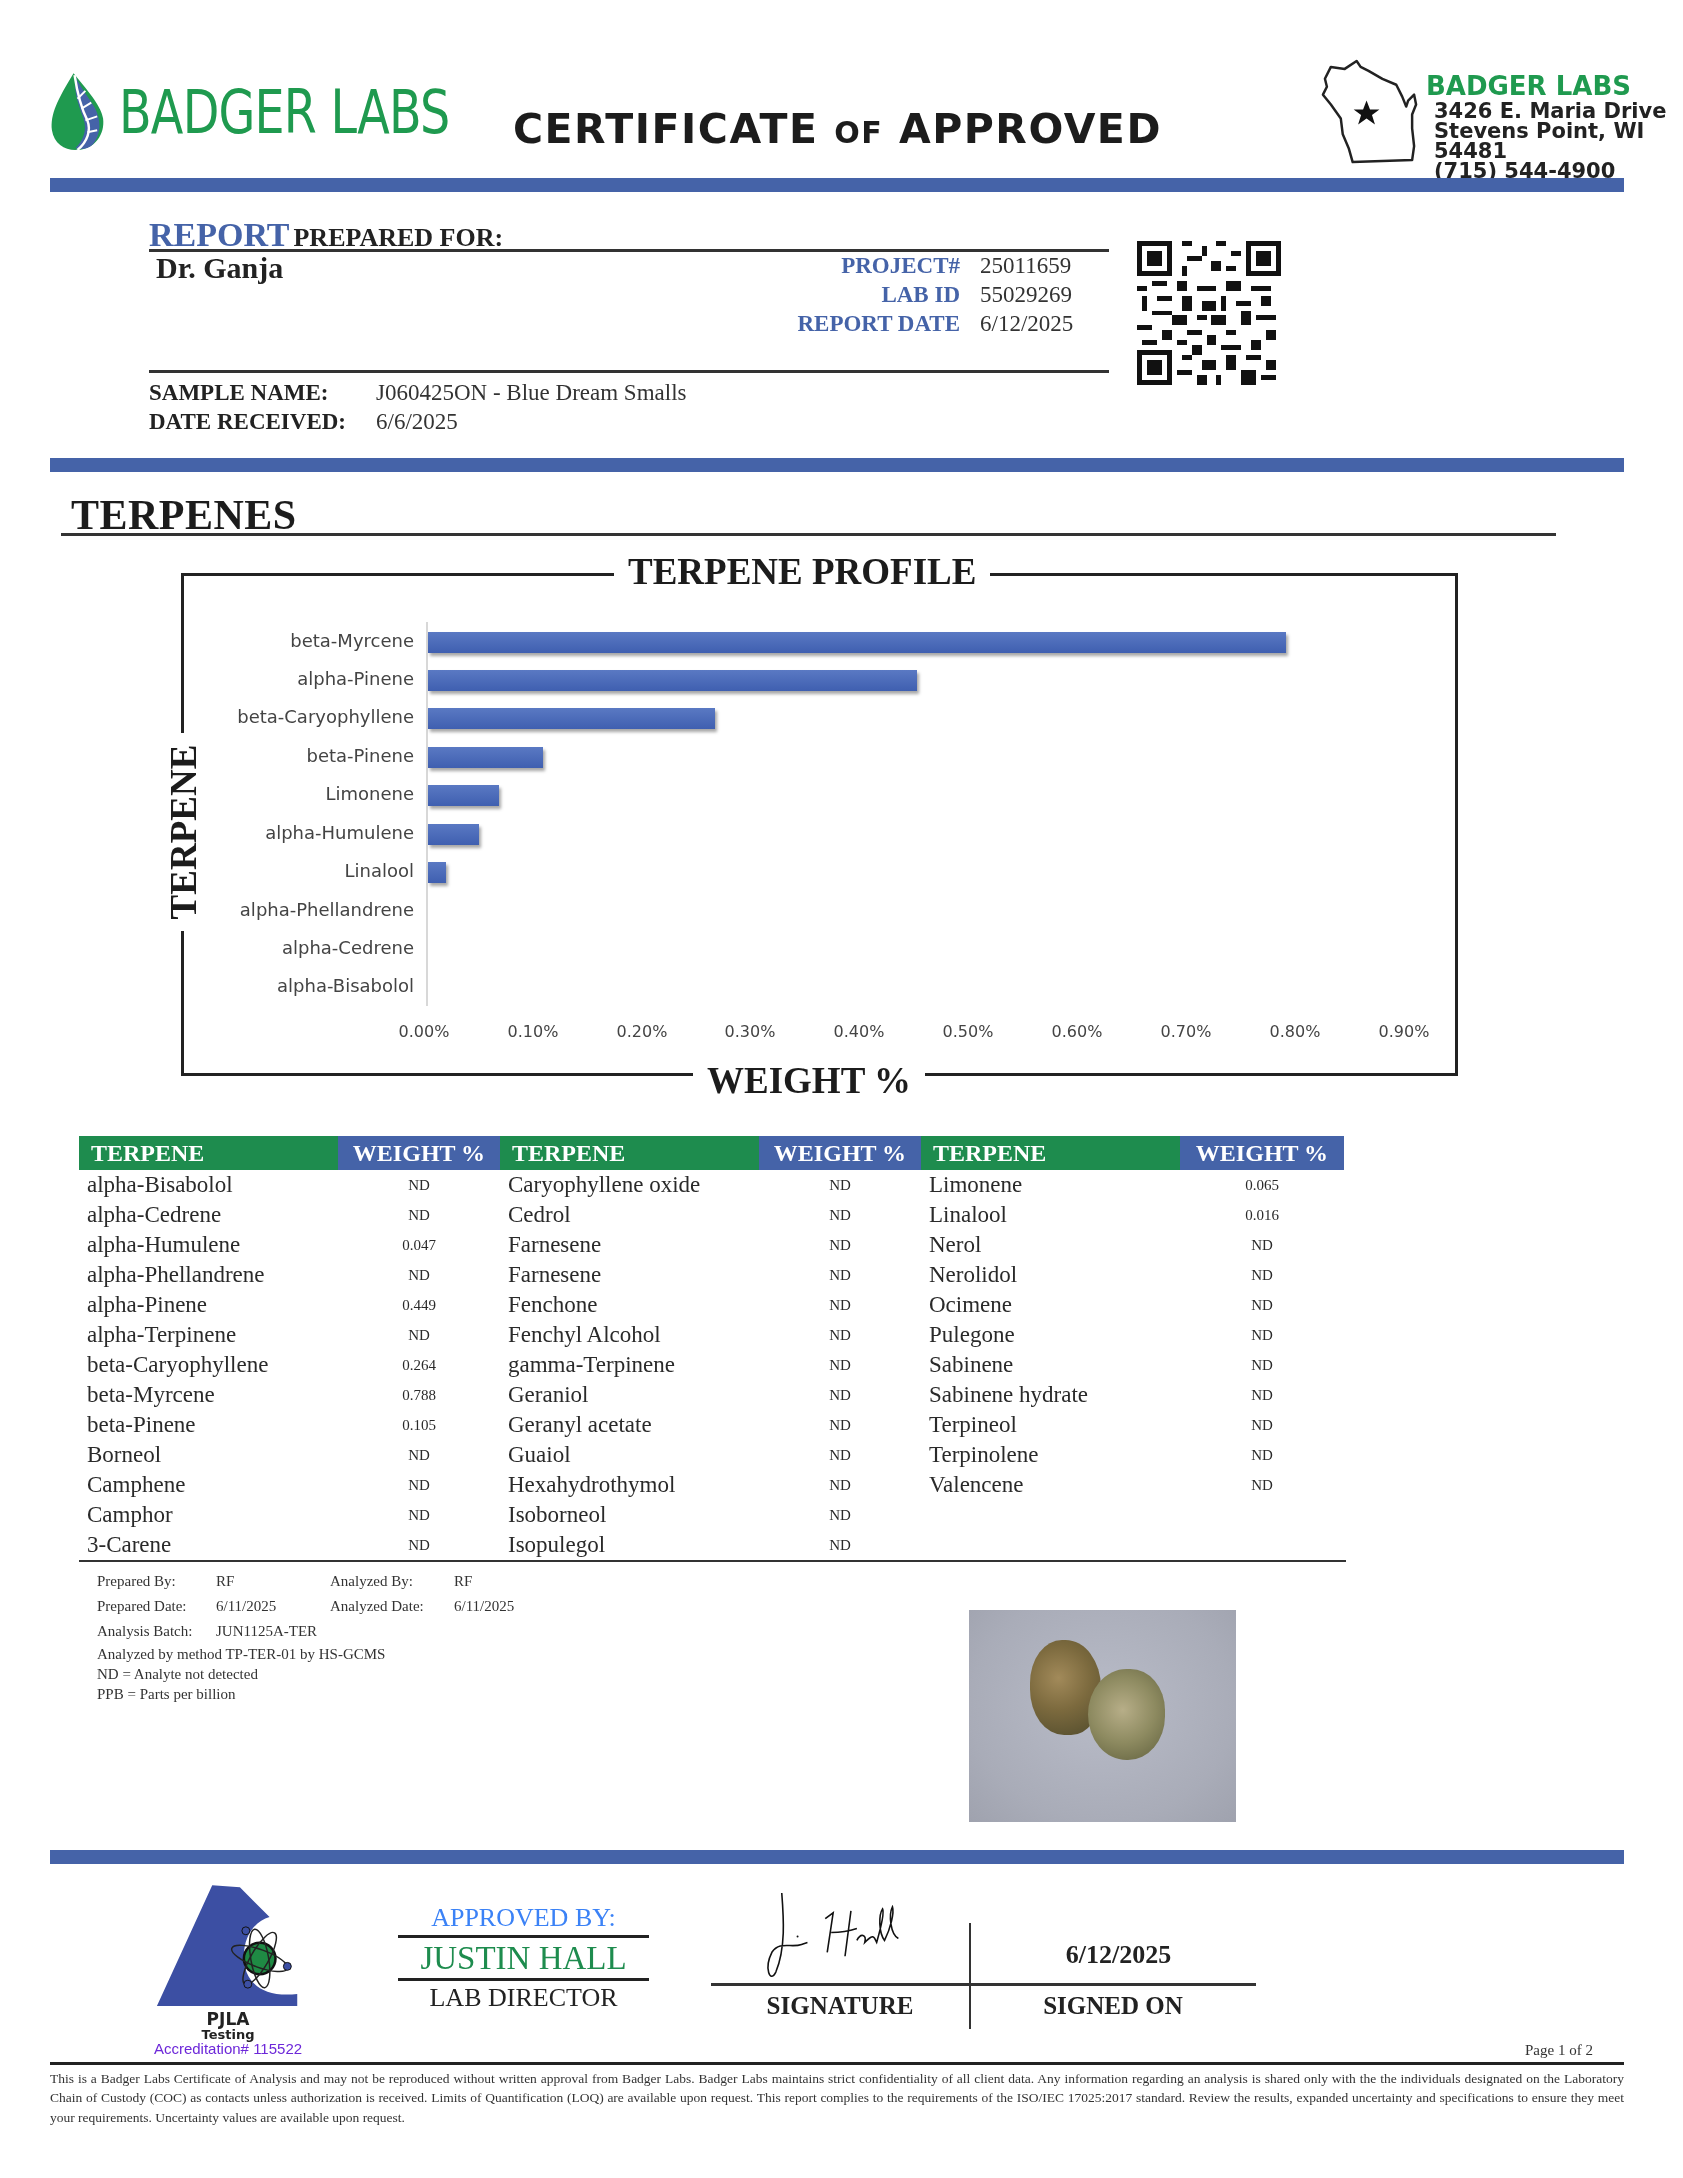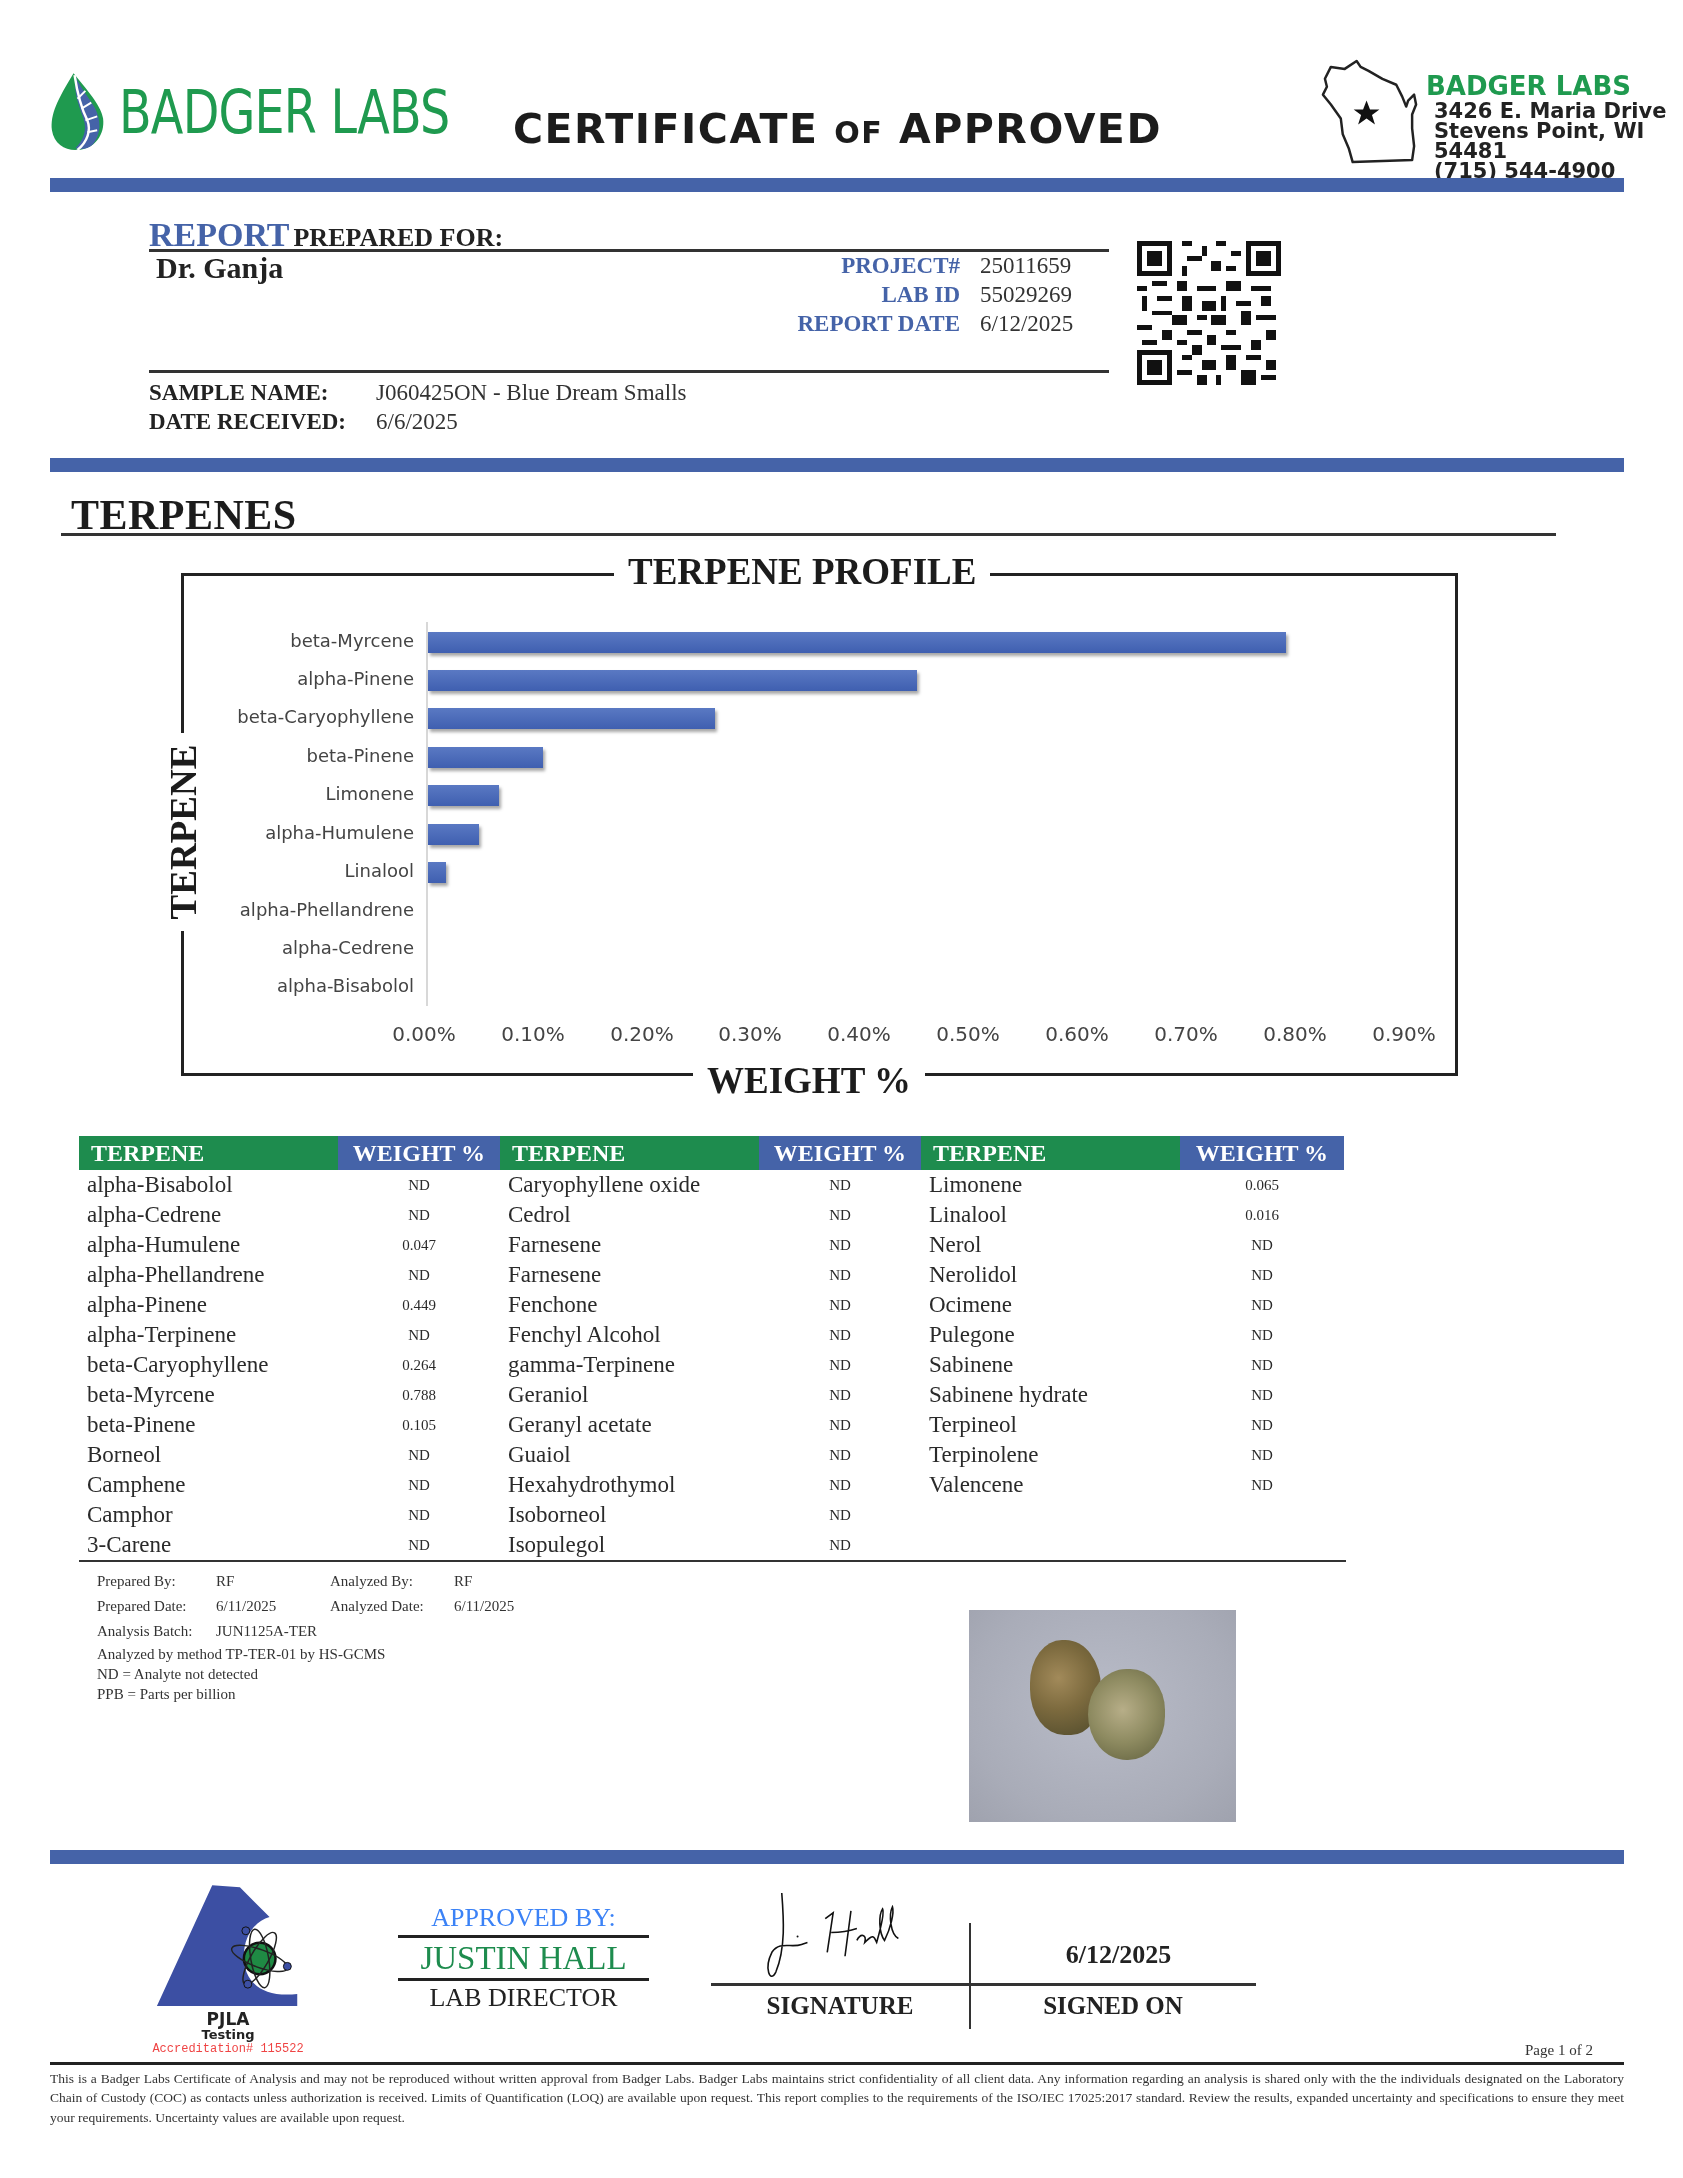--- a/index.html
+++ b/index.html
@@ -40,21 +40,21 @@
 
   
   .chart-box { left: 181px; top: 573px; width: 1277px; height: 503px; border: 3px solid #222; }
   .chart-title { left: 614px; top: 550px; background: #fff; padding: 0 14px; font-size: 37px; font-weight: bold; color: #1c1c1c; white-space: nowrap; }
   .chart-xlabel { left: 693px; top: 1059px; background: #fff; padding: 0 14px; font-size: 37px; font-weight: bold; color: #1c1c1c; white-space: nowrap; }
   .chart-ylabel { left: 153px; top: 733px; width: 59px; height: 198px; background: #fff; }
   .chart-ylabel span { position: absolute; left: 30px; top: 99px; transform: translate(-50%,-50%) rotate(-90deg); font-size: 37px; font-weight: bold; color: #1c1c1c; white-space: nowrap; }
   .y-axis-line { left: 426px; top: 622px; width: 2px; height: 384px; background: #d8d8d8; }
   .cat-label { position: absolute; right: 1277px; font-family: "DejaVu Sans", "Liberation Sans", sans-serif; font-size: 18px; color: #444; white-space: nowrap; text-align: right; }
   .bar { position: absolute; left: 428px; height: 21px; background: linear-gradient(#5a79c3, #3f5fb0); box-shadow: 2px 3px 3px rgba(0,0,0,0.35); }
-  .tick-label { position: absolute; top: 1022px; font-family: "DejaVu Sans", "Liberation Sans", sans-serif; font-size: 20px; color: #444; transform: translateX(-50%); white-space: nowrap; }
+  .tick-label { position: absolute; top: 1022px; font-family: "DejaVu Sans", "Liberation Sans", sans-serif; font-size: 16px; color: #444; transform: translateX(-50%); white-space: nowrap; }
 
   
   .tbl { left: 79px; top: 1136px; width: 1267px; }
   .tbl-head { display: flex; height: 34px; }
   .th { font-size: 24px; font-weight: bold; color: #fff; line-height: 34px; padding-left: 12px; }
   .th.g { background: #1e8c4e; }
   .th.b { background: #4563a8; text-align: center; padding-left: 0; }
   .cols { display: flex; }
   .col { display: flex; flex-direction: column; }
   .row { display: flex; height: 30px; }
@@ -71,21 +71,21 @@
   .notes .plain { line-height: 20px; }
   .photo { left: 969px; top: 1610px; width: 267px; height: 212px; background: radial-gradient(ellipse at 50% 45%, #b9bcc8 0%, #a9acb8 70%, #9fa2ae 100%); overflow: hidden; }
   .bud1 { position: absolute; left: 61px; top: 30px; width: 71px; height: 95px; border-radius: 45% 50% 42% 48%; background: radial-gradient(circle at 40% 40%, #a28a5a 0%, #7c6a3e 45%, #4f4a2c 100%); }
   .bud2 { position: absolute; left: 119px; top: 59px; width: 77px; height: 91px; border-radius: 50% 45% 48% 50%; background: radial-gradient(circle at 45% 45%, #b7ae88 0%, #8d8a60 50%, #5e5e3c 100%); }
 
   
   .pjla { left: 149px; top: 1881px; width: 168px; height: 149px; }
   .pjla-text { left: 149px; top: 2010px; width: 158px; text-align: center; font-family: "DejaVu Sans", "Liberation Sans", sans-serif; }
   .pjla-text .a { font-size: 17px; font-weight: bold; color: #222; line-height: 18px; }
   .pjla-text .b { font-size: 13px; font-weight: bold; color: #222; line-height: 13px; }
-  .pjla-text .c { font-family: Liberation Mono, monospace; font-size: 12px; color: #ef4444; line-height: 16px; margin-left: -10px; width: 178px; }
+  .pjla-text .c { font-family: Liberation Sans, sans-serif; font-size: 15px; color: #6d28d9; line-height: 16px; margin-left: -10px; width: 178px; }
   .approved { left: 398px; top: 1903px; width: 251px; text-align: center; }
   .approved .l1 { font-size: 26px; color: #3b82f6; line-height: 30px; }
   .approved .l2 { font-size: 33px; color: #1e8c4e; line-height: 40px; border-top: 3px solid #222; border-bottom: 3px solid #222; margin-top: 2px; }
   .approved .l3 { font-size: 26px; color: #222; line-height: 34px; }
   .sig-line { left: 711px; top: 1983px; width: 545px; height: 3px; background: #333; }
   .sig-vline { left: 969px; top: 1923px; width: 2px; height: 106px; background: #333; }
   .sig-svg { left: 762px; top: 1889px; width: 168px; height: 94px; }
   .signed-date { left: 990px; top: 1940px; width: 257px; text-align: center; font-size: 26px; font-weight: bold; color: #222; }
   .sig-cap { left: 711px; top: 1992px; width: 258px; text-align: center; font-size: 25px; font-weight: bold; color: #222; }
   .signed-cap { left: 971px; top: 1992px; width: 284px; text-align: center; font-size: 25px; font-weight: bold; color: #222; }

